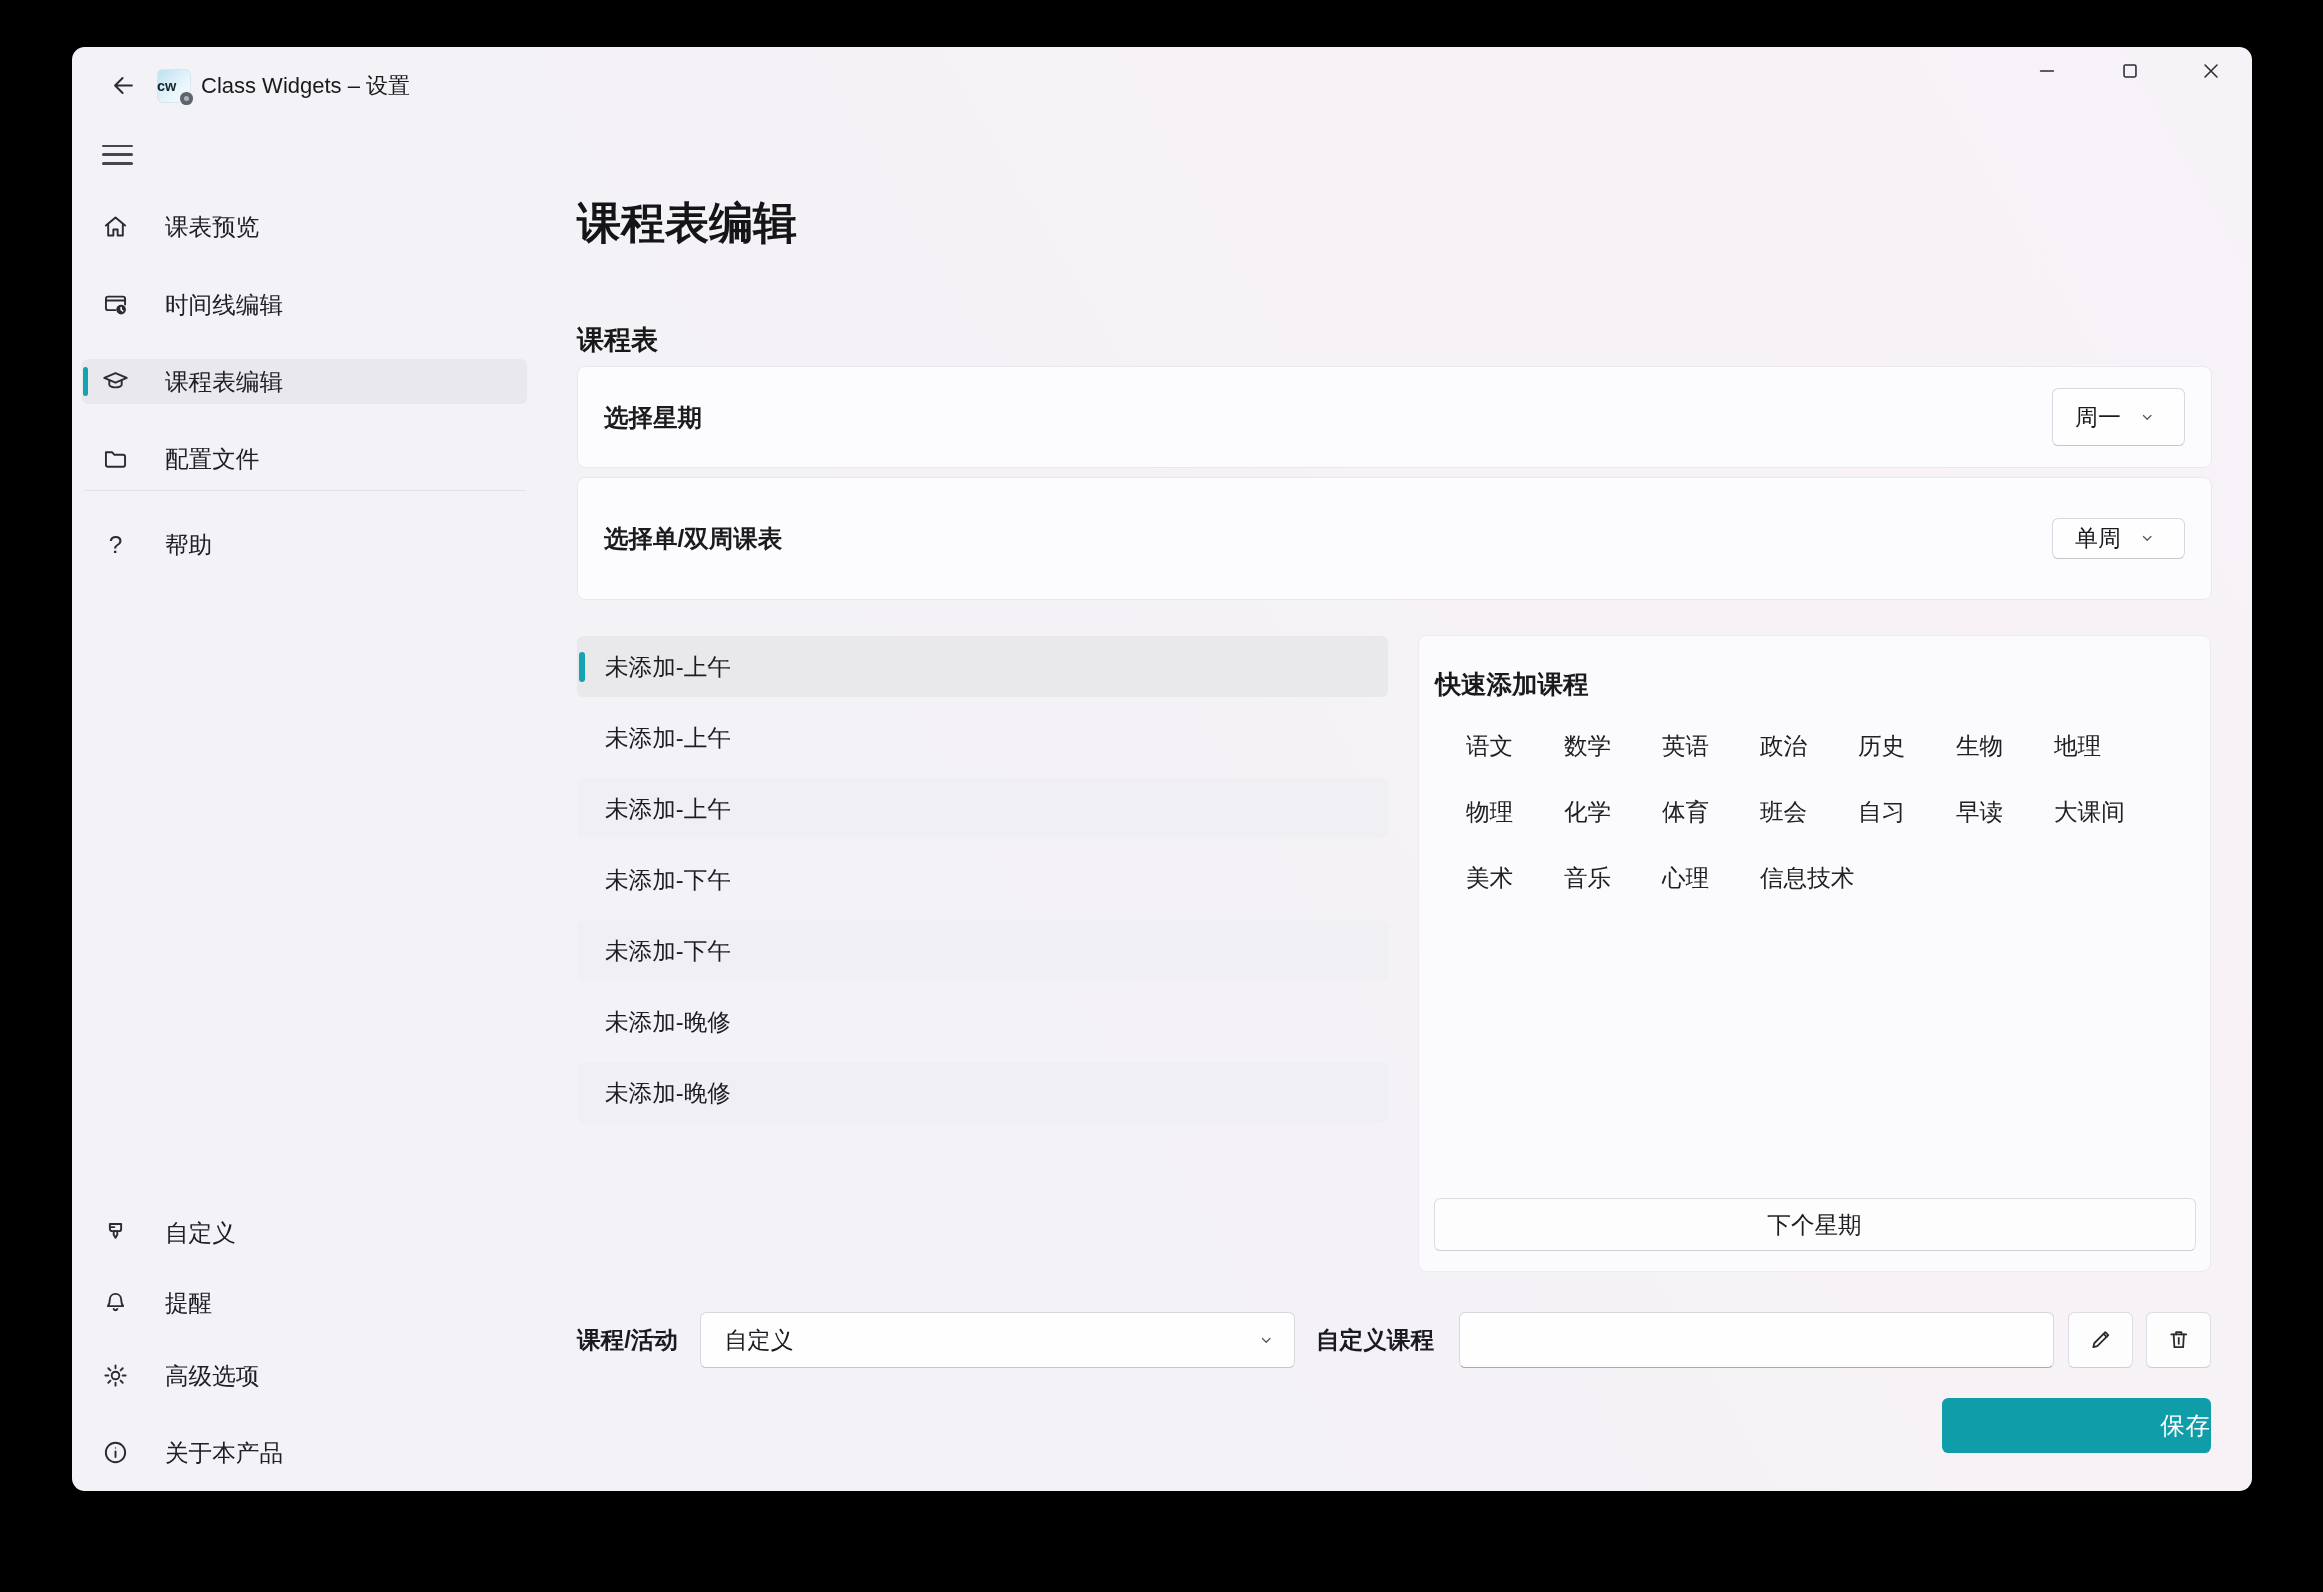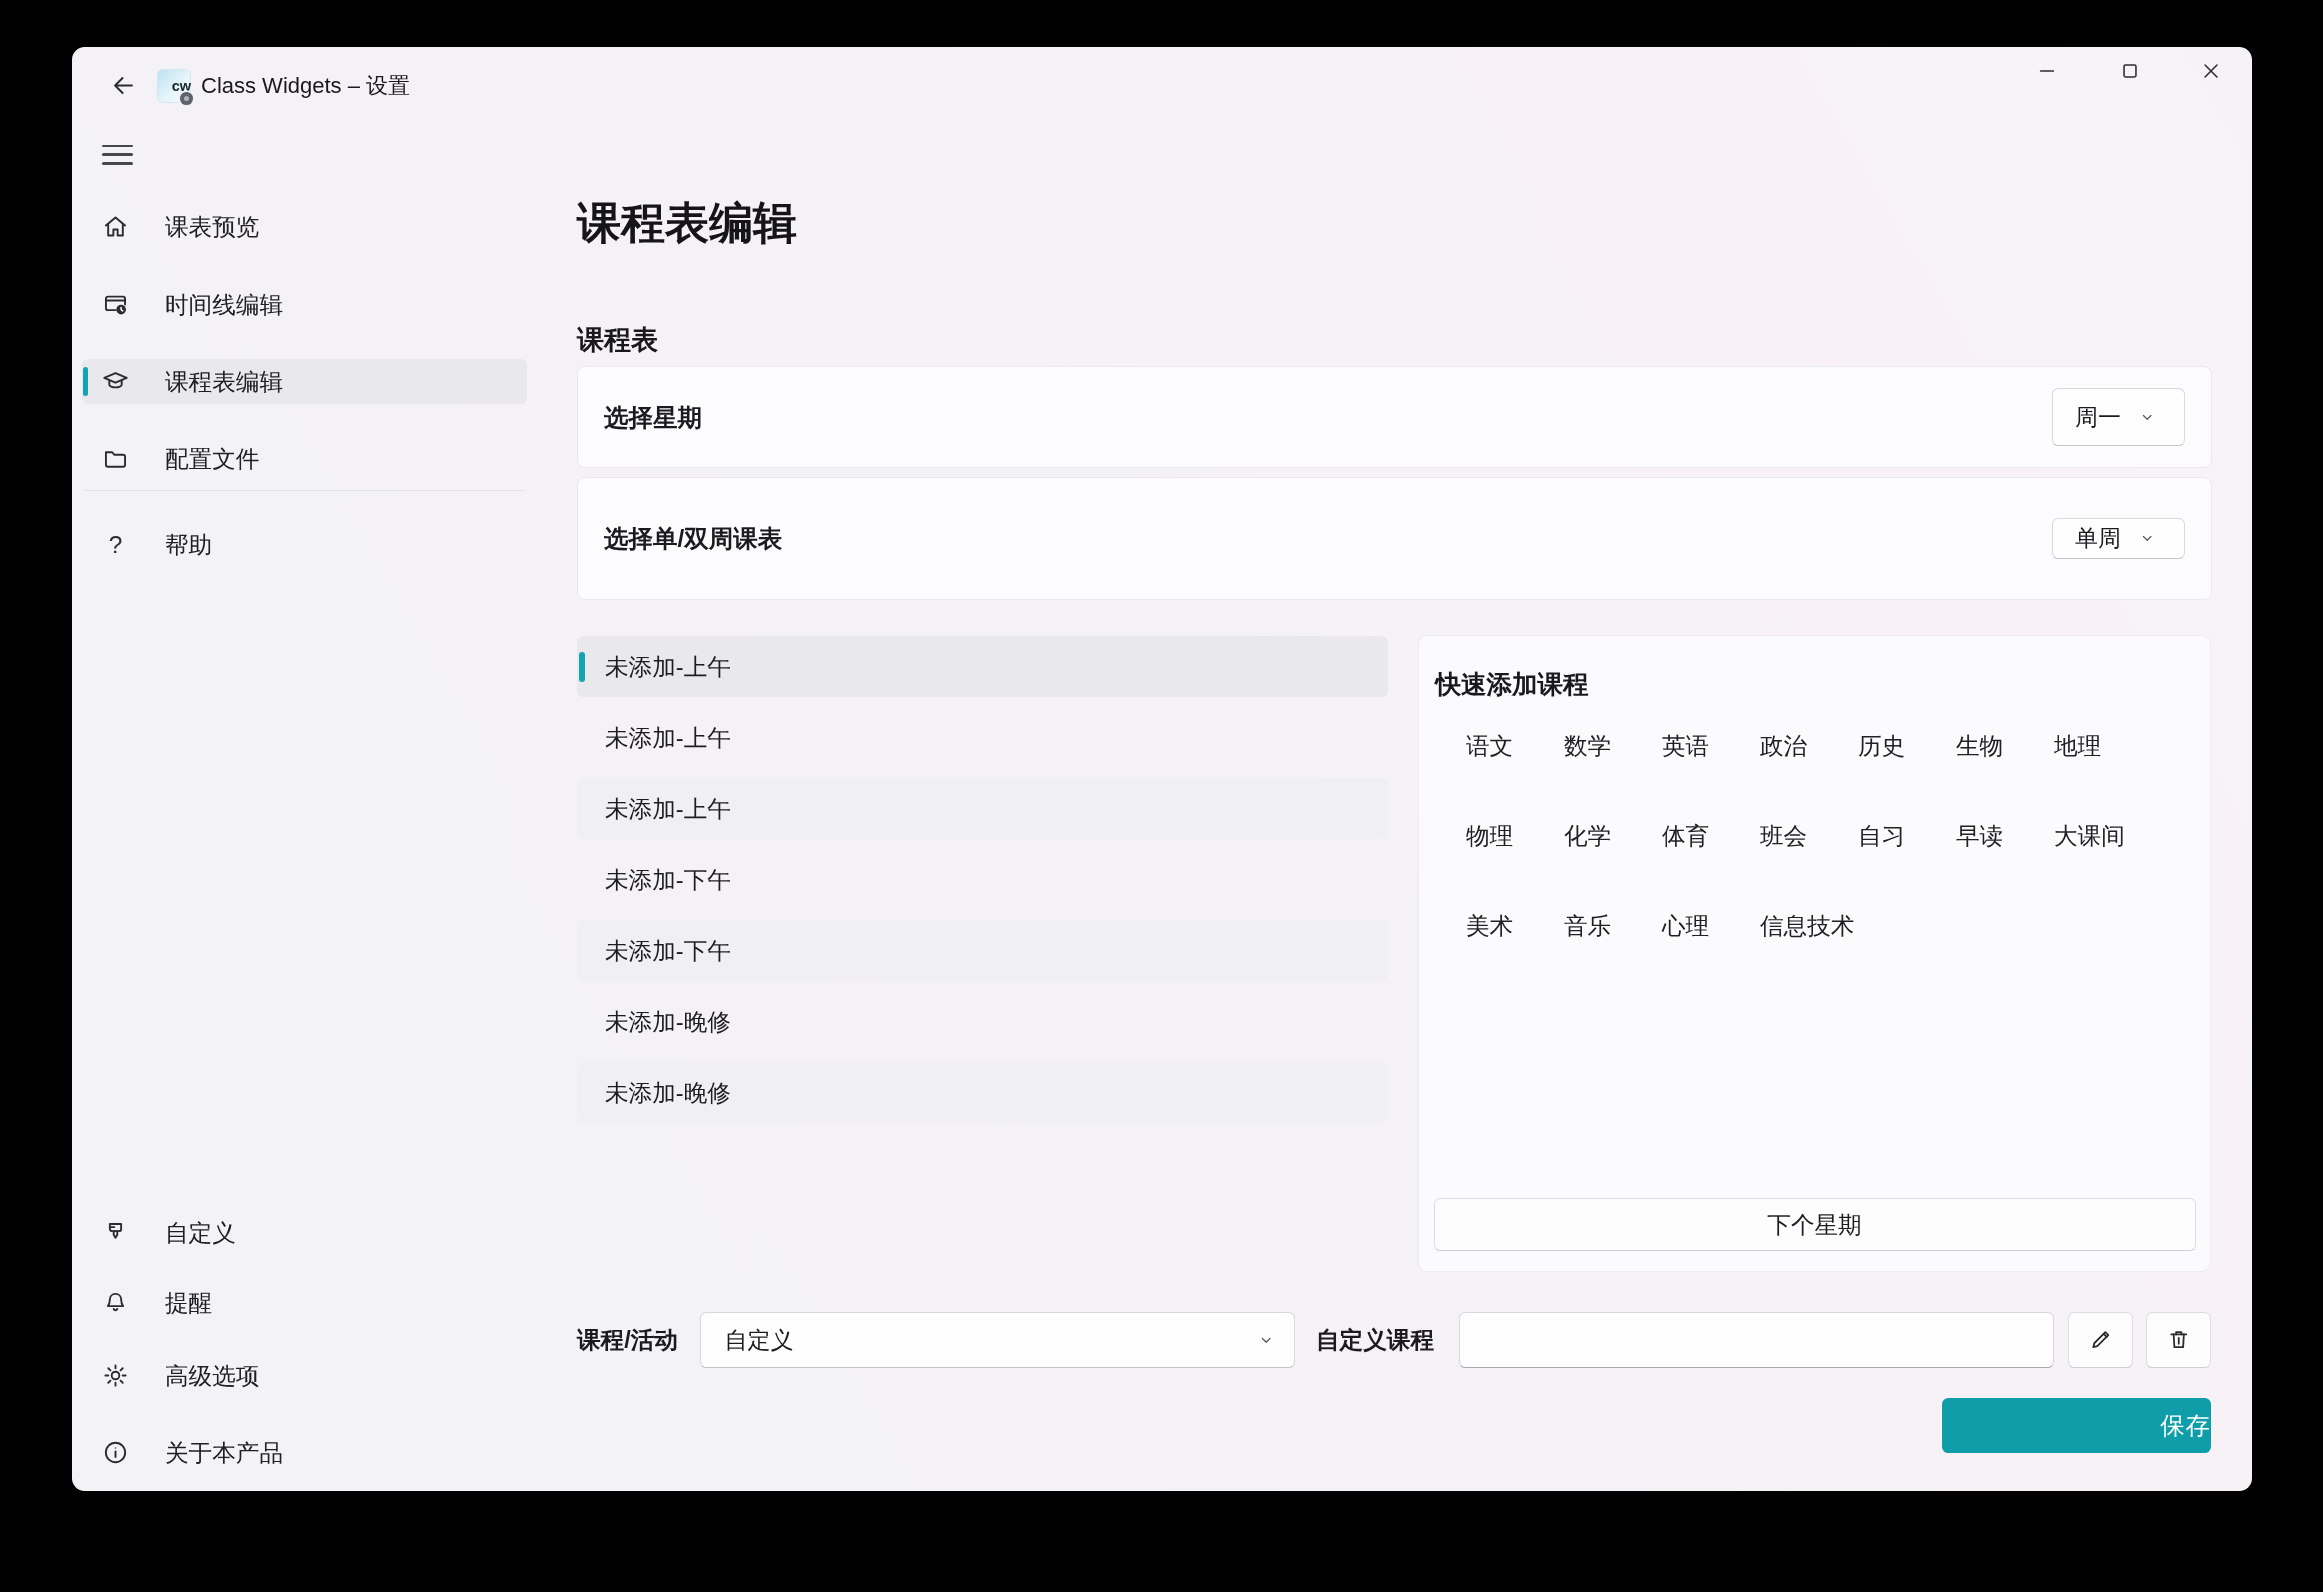--- a/index.html
+++ b/index.html
@@ -14,21 +14,21 @@
   }
   .abs{position:absolute;}
   svg{display:block;}
   .icon{stroke:#2b2b30;fill:none;stroke-width:1.7;stroke-linecap:round;stroke-linejoin:round;}
 
   
   .tb-back{left:35px;top:22px;width:33px;height:33px;display:flex;align-items:center;justify-content:center;border-radius:5.5px;}
   .app-icon{
     left:85px;top:22px;width:34px;height:34px;border-radius:6.4px;
     background:linear-gradient(135deg,#b9e0f0,#e6f4fb 55%,#f8fcfe);
-    display:flex;align-items:center;justify-content:flex-end;
+    display:flex;align-items:center;justify-content:flex-start;
     font-weight:bold;font-size:14.5px;color:#16272e;box-shadow:0 0 0 0.9px #d9e6ec inset;
   }
   .app-icon .gear-dot{
     position:absolute;right:-1.8px;bottom:-1.8px;width:12.7px;height:12.7px;border-radius:50%;
     background:#5d646b;box-shadow:0 0 0 1.8px #eef3f6;
   }
   .app-icon .gear-dot::after{
     content:"";position:absolute;left:3.6px;top:3.6px;width:5.5px;height:5.5px;border-radius:50%;background:#aeb6bd;
   }
   .tb-title{left:129px;top:22px;height:34px;display:flex;align-items:center;font-size:22px;color:#19191c;}
@@ -78,21 +78,21 @@
     content:"";position:absolute;left:1.8px;top:15.5px;width:6.4px;height:30px;border-radius:3.6px;background:#14a3b0;
   }
 
   .panel{
     left:1346px;top:588px;width:793px;height:637px;box-sizing:border-box;
     background:#fbfbfd;border:0.9px solid #ecebf1;border-radius:9px;
   }
   .panel-title{position:absolute;left:16.4px;top:31px;font-size:25.5px;font-weight:bold;color:#19191c;}
   .subject-grid{
     position:absolute;left:47px;top:95px;display:grid;
-    grid-template-columns:repeat(7,98px);row-gap:61px;
+    grid-template-columns:repeat(7,98px);row-gap:37px;
   }
   .subject{height:29px;display:flex;align-items:center;font-size:23.6px;color:#212125;white-space:nowrap;}
   .next-week{
     position:absolute;left:14.5px;right:14.5px;bottom:20px;height:53px;box-sizing:border-box;
     background:#fdfdfe;border:0.9px solid #dddce2;border-bottom-color:#cfced5;border-radius:6.4px;
     display:flex;align-items:center;justify-content:center;font-size:23.6px;color:#1d1d21;
   }
 
   .editor-label{top:1265px;height:56px;display:flex;align-items:center;font-size:23.6px;font-weight:bold;color:#1b1b1f;}
   .type-dd{left:628px;top:1265px;width:595px;height:56px;box-sizing:border-box;

